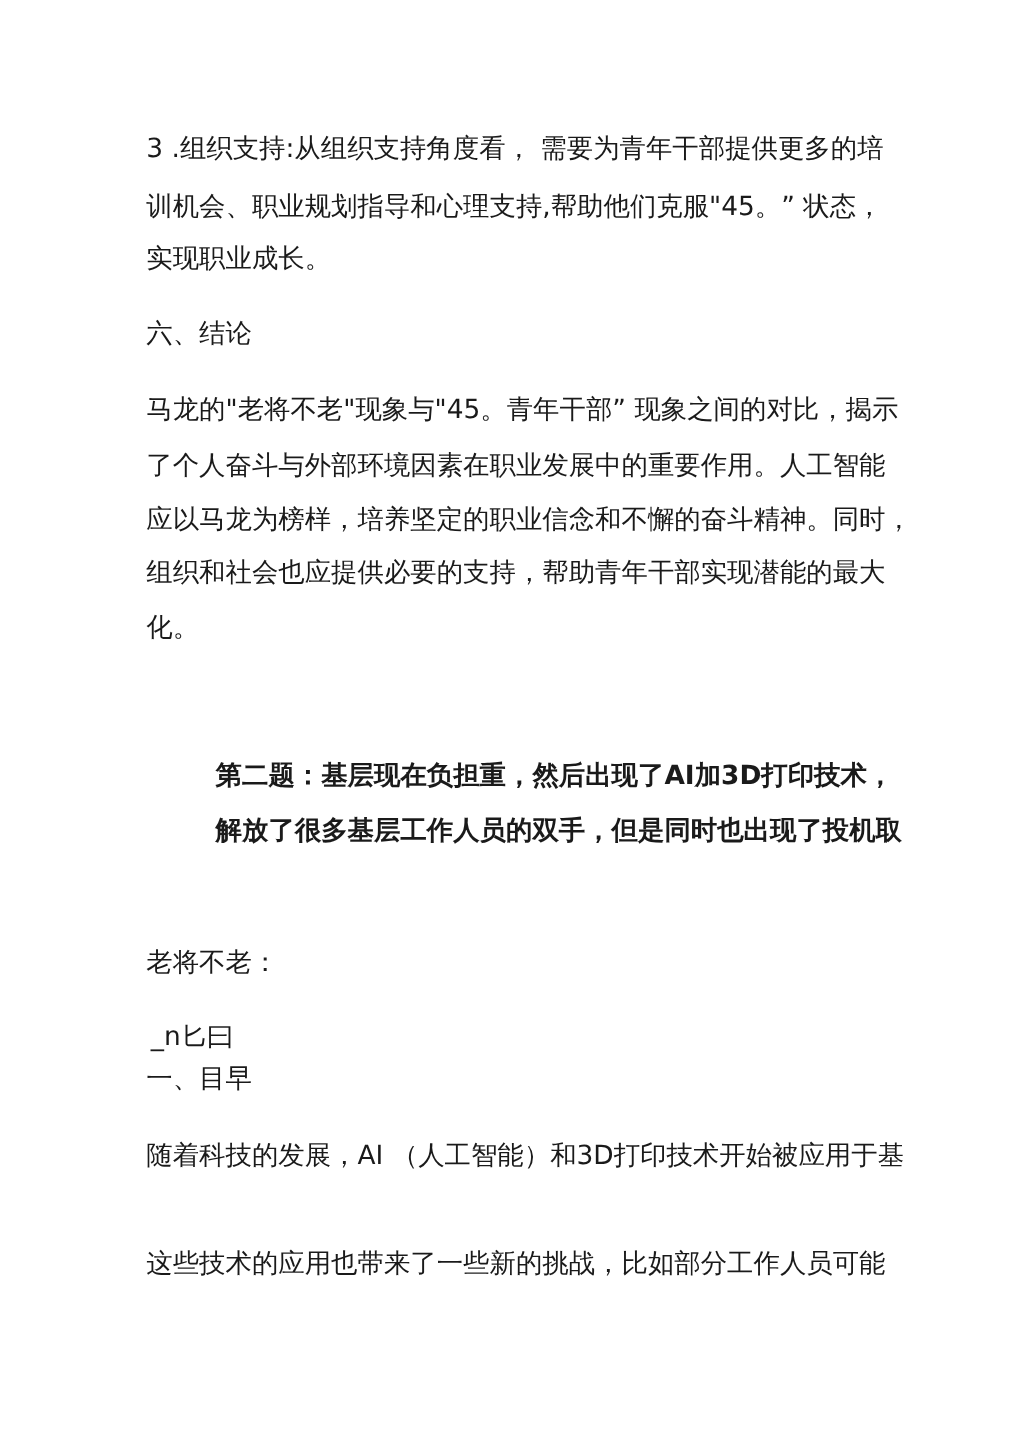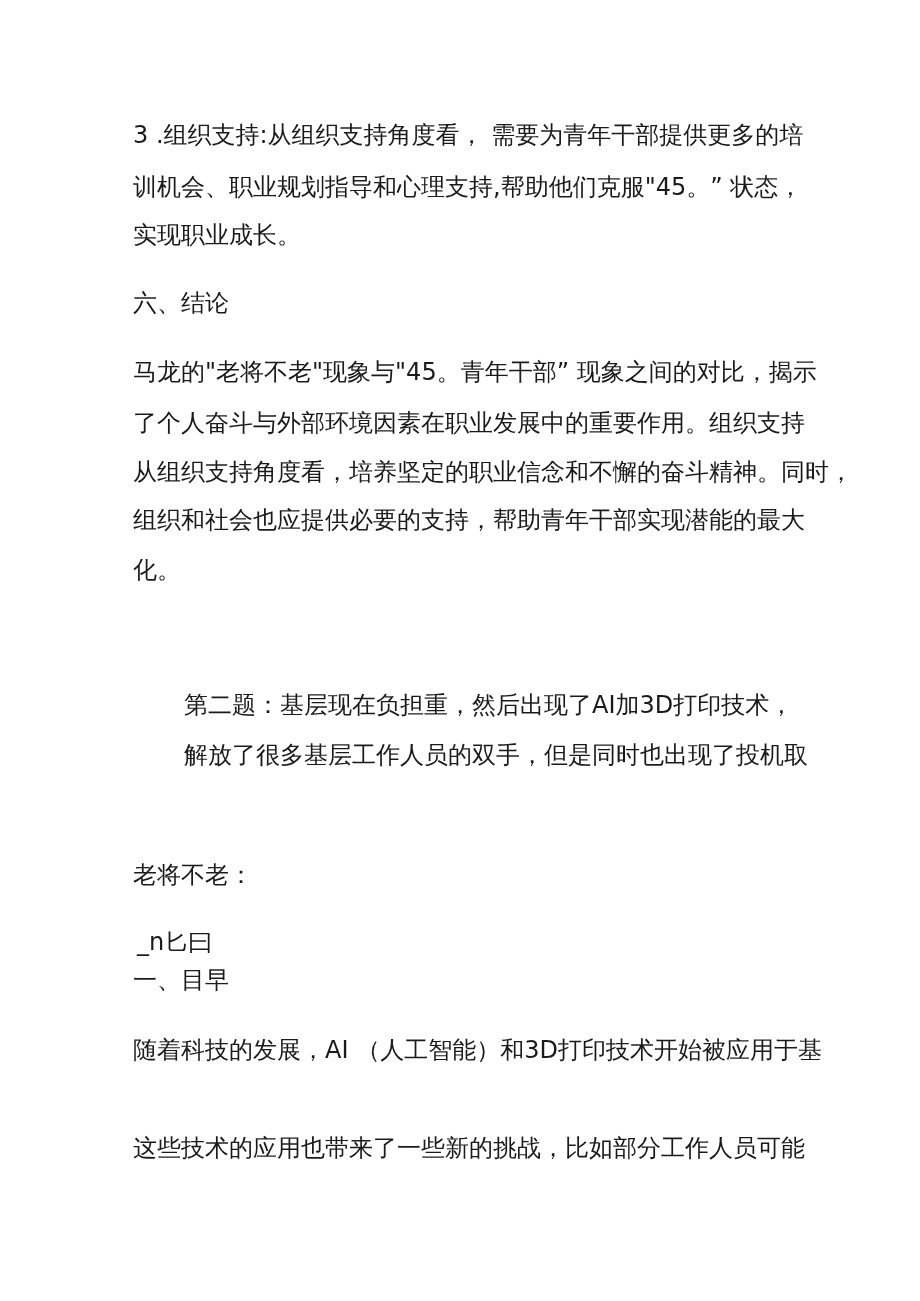--- a/index.html
+++ b/index.html
@@ -24,37 +24,38 @@
     }
     .line {
       position: absolute;
       left: 133px;
       font-size: 24px;
       line-height: 30px;
       white-space: nowrap;
       letter-spacing: 0px;
     }
     .indent {
-      left: 184px;
+      left: 196px;
+      font-weight: bold;
     }
   </style>
 </head>
 <body>
 
 <div class="page">
 
   <div class="line" style="top:120px">3 .组织支持:从组织支持角度看， 需要为青年干部提供更多的培</div>
   <div class="line" style="top:172px">训机会、职业规划指导和心理支持,帮助他们克服"45。” 状态，</div>
   <div class="line" style="top:220px">实现职业成长。</div>
 
   <div class="line" style="top:288px">六、结论</div>
 
   <div class="line" style="top:357px">马龙的"老将不老"现象与"45。青年干部” 现象之间的对比，揭示</div>
-  <div class="line" style="top:408px">了个人奋斗与外部环境因素在职业发展中的重要作用。组织支持</div>
-  <div class="line" style="top:457px">从组织支持角度看，培养坚定的职业信念和不懈的奋斗精神。同时，</div>
+  <div class="line" style="top:408px">了个人奋斗与外部环境因素在职业发展中的重要作用。人工智能</div>
+  <div class="line" style="top:457px">应以马龙为榜样，培养坚定的职业信念和不懈的奋斗精神。同时，</div>
   <div class="line" style="top:505px">组织和社会也应提供必要的支持，帮助青年干部实现潜能的最大</div>
   <div class="line" style="top:555px">化。</div>
 
   <div class="line indent" style="top:690px">第二题：基层现在负担重，然后出现了AI加3D打印技术，</div>
   <div class="line indent" style="top:740px">解放了很多基层工作人员的双手，但是同时也出现了投机取</div>
 
   <div class="line" style="top:860px">老将不老：</div>
   <div class="line" style="top:927px; left:137px">_n匕曰</div>
   <div class="line" style="top:965px">一、目早</div>
 

